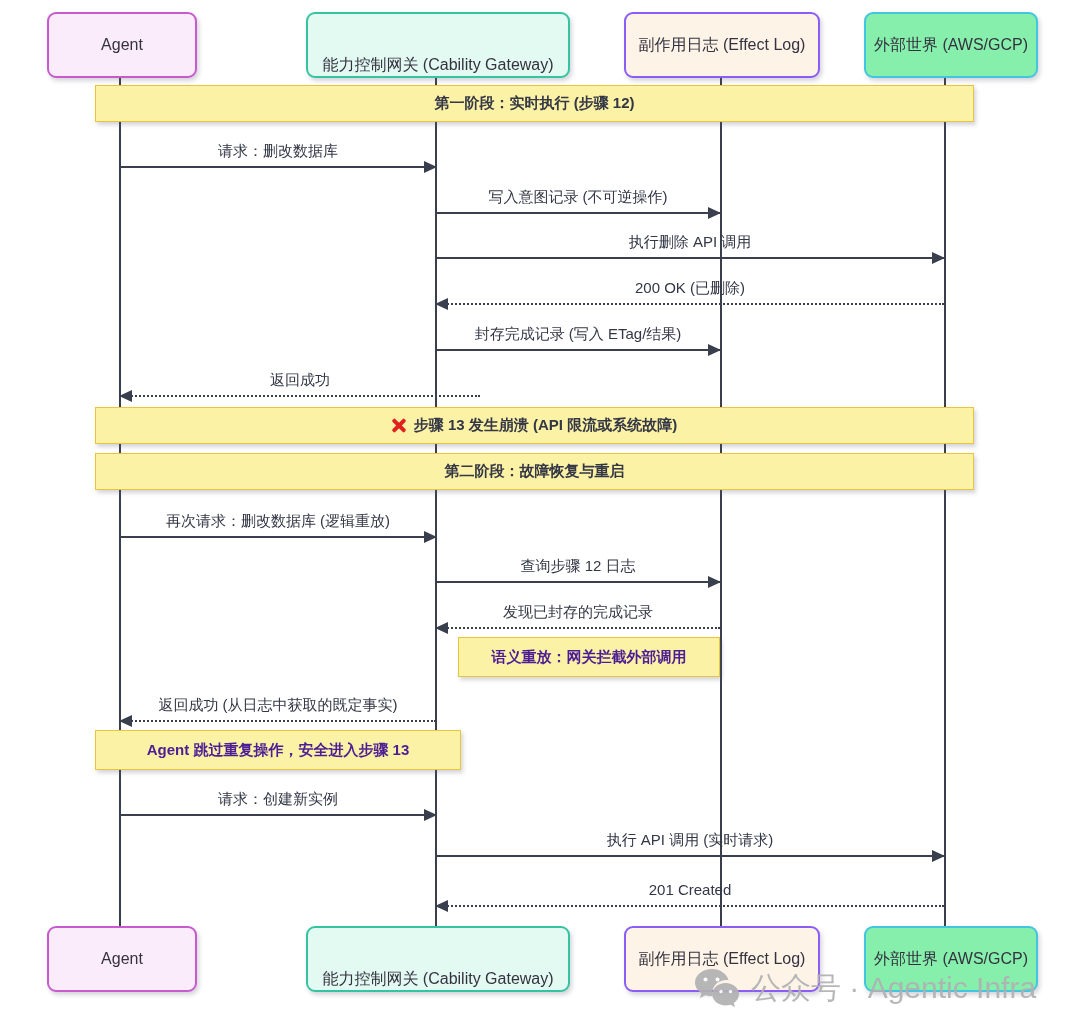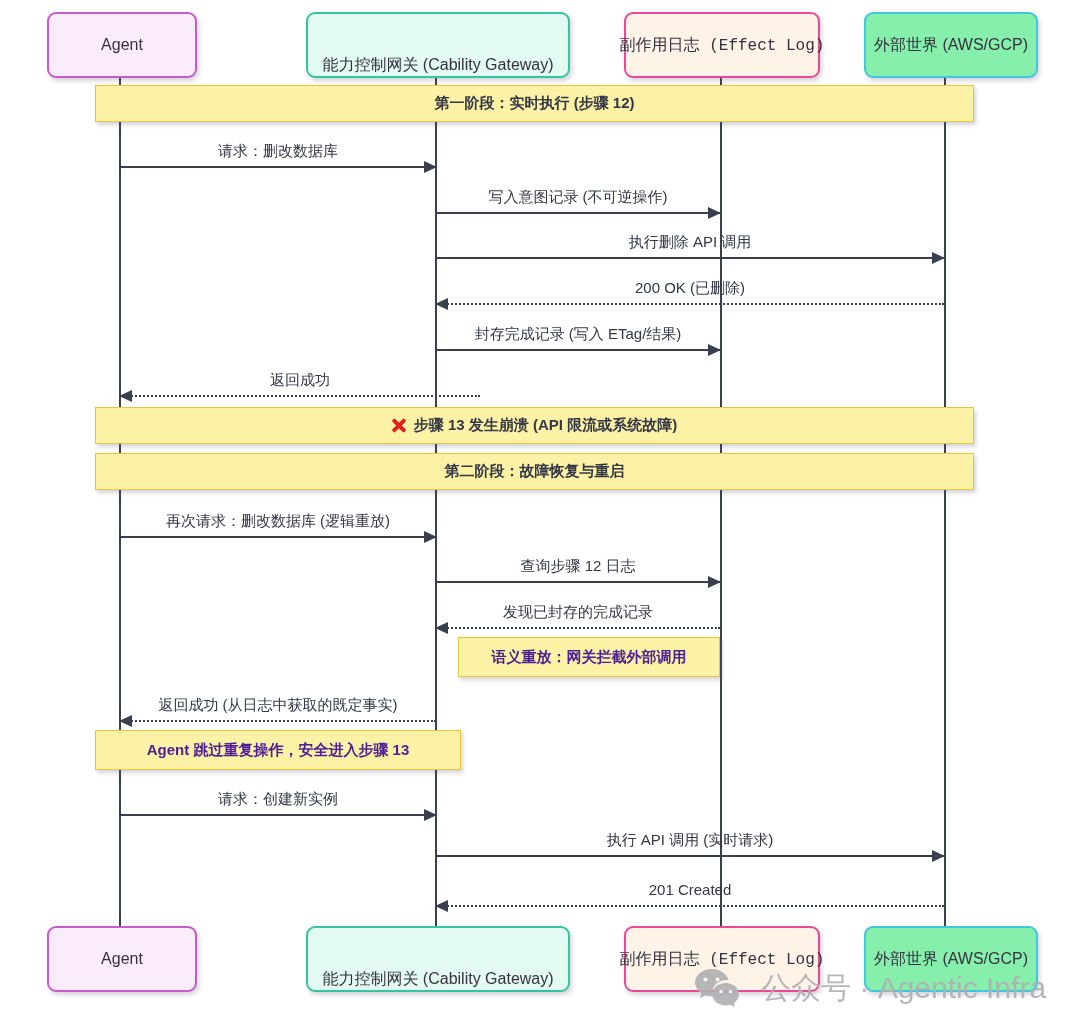--- a/index.html
+++ b/index.html
@@ -19,21 +19,21 @@
     position:absolute;height:62px;
     border-radius:9px;
     display:flex;align-items:center;justify-content:center;
     font-size:16px;color:#34323f;
     box-shadow:2px 3px 4px rgba(90,90,110,.25);
     white-space:nowrap;
     z-index:5;
   }
   .actor.agent{background:#fbecfc;border:2px solid #c75bce;}
   .actor.gateway{background:#e3faf2;border:2px solid #35c4a2;align-items:flex-end;}
-  .actor.effectlog{background:#fdf3e7;border:2px solid #ec4899;font-family:Liberation Mono, monospace;}
+  .actor.effectlog{background:#fdf3e7;border:2px solid #8b5cf6;}
   .actor.external{background:#86efac;border:2px solid #42c6e0;}
 
   .banner{
     position:absolute;left:95px;width:877px;height:35px;
     background:#fcf2a5;border:1.5px solid #e7c63b;
     box-shadow:2px 3px 4px rgba(90,90,110,.25);
     display:flex;align-items:center;justify-content:center;gap:7px;
     font-size:15px;font-weight:bold;color:#333746;
     z-index:4;white-space:nowrap;
   }
@@ -64,21 +64,21 @@
   .dashed .msg-line{border-top:2.5px dotted #3a3f4e;}
   .msg-line::after{
     content:'';position:absolute;top:-7px;width:0;height:0;
     border-top:6px solid transparent;border-bottom:6px solid transparent;
   }
   .dir-right .msg-line::after{right:-1px;border-left:13px solid #3a3f4e;}
   .dir-left .msg-line::after{left:-1px;border-right:13px solid #3a3f4e;}
 
   .watermark{
     position:absolute;left:693px;top:962px;height:52px;
-    display:flex;align-items:center;gap:20px;
+    display:flex;align-items:center;gap:10px;
     color:#b1b1b3;font-size:30px;white-space:nowrap;
     z-index:10;opacity:.92;
   }
   .wechat-icon{width:48px;height:42px;flex:0 0 auto;}
 </style>
 </head>
 <body>
 
 <div class="diagram">
 

